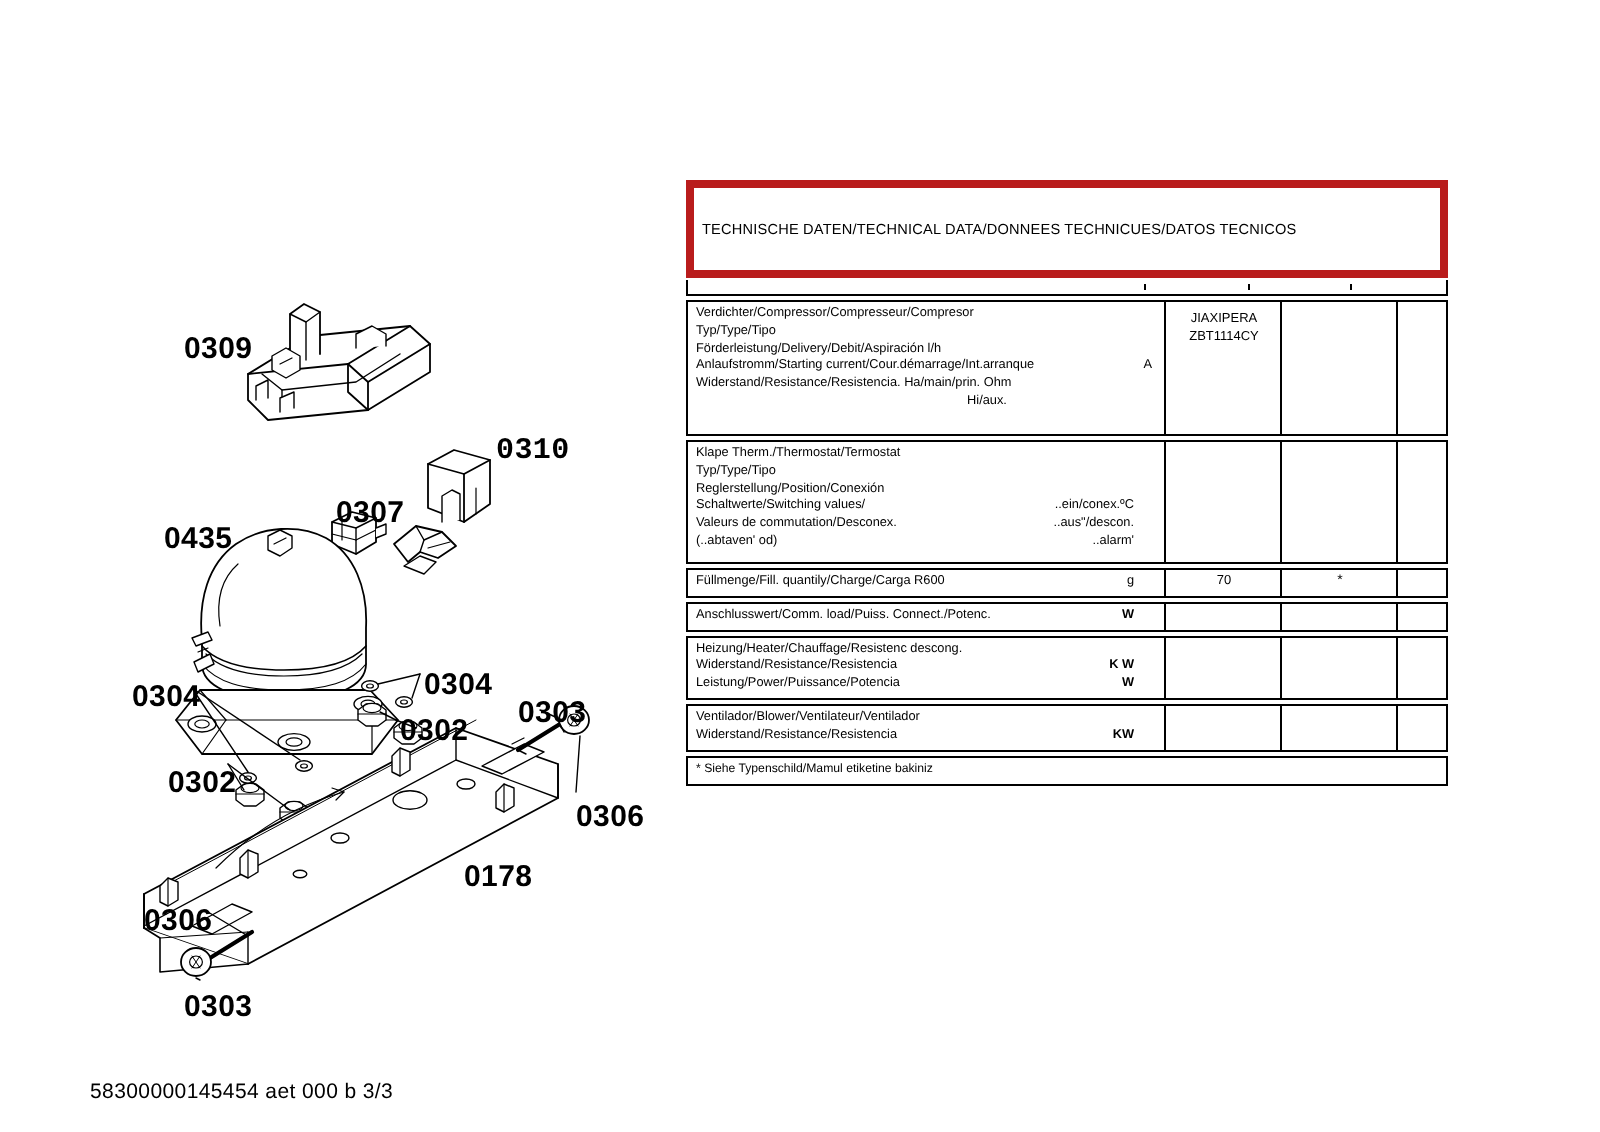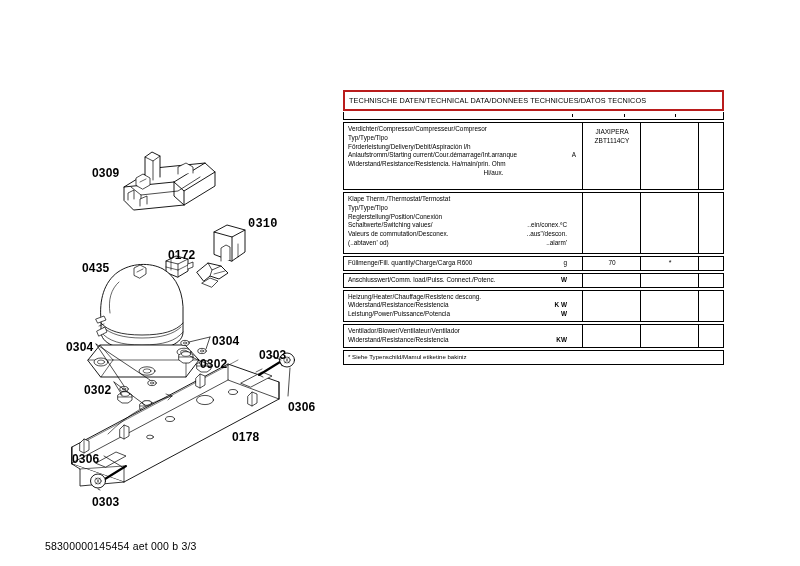--- a/index.html
+++ b/index.html
@@ -36,21 +36,21 @@
 
   .calloutlayer {
     position: absolute;
     left: 0; top: 0;
     width: 340px; height: 520px;
     pointer-events: none;
   }
   .callout {
     position: absolute;
     font-family: "Liberation Sans", sans-serif;
-    font-size: 12px;
+    font-size: 15px;
     font-weight: 700;
     letter-spacing: 0.2px;
     color: #000;
     white-space: nowrap;
     pointer-events: auto;
   }
 
   
   #datatable {
     position: absolute;
@@ -73,22 +73,22 @@
     padding: 2px 3px 2px 4px;
     font-size: 6.4px;
     line-height: 8.8px;
   }
   .cdesc { width: 231px; }
   .cv1   { width: 50px;  border-left: 1px solid #000; text-align: center; }
   .cv2   { width: 50px;  border-left: 1px solid #000; text-align: center; }
   .cv3   { width: 46px;  border-left: 1.6px solid #000; text-align: center; }
 
   .titlebar {
-    border: 2px solid #b91c1c;
-    padding: 4px 4px;
+    border: 4px solid #b91c1c;
+    padding: 16px 4px;
     font-size: 7.3px;
     line-height: 9px;
     letter-spacing: 0.1px;
     margin-bottom: 1px;
   }
   .thinrow {
     border: 1px solid #000;
     border-top: none;
     height: 7px;
     margin-bottom: 2px;
@@ -330,21 +330,21 @@
           <path d="M104 456 L124 468"></path>
 
           <path d="M100 490 L98 489"></path>
         </g>
       </g>
     </svg>
 
     <div class="calloutlayer">
       <div class="callout" style="left:92px;  top:166px;">0309</div>
       <div class="callout" style="left:248px; top:217px;font-family:Liberation Mono, monospace;">0310</div>
-      <div class="callout" style="left:168px; top:248px;">0172</div>
+      <div class="callout" style="left:168px; top:248px;">0307</div>
       <div class="callout" style="left:82px;  top:261px;">0435</div>
       <div class="callout" style="left:66px;  top:340px;">0304</div>
       <div class="callout" style="left:212px; top:334px;">0304</div>
       <div class="callout" style="left:200px; top:357px;">0302</div>
       <div class="callout" style="left:259px; top:348px;">0303</div>
       <div class="callout" style="left:84px;  top:383px;">0302</div>
       <div class="callout" style="left:288px; top:400px;">0306</div>
       <div class="callout" style="left:232px; top:430px;">0178</div>
       <div class="callout" style="left:72px;  top:452px;">0306</div>
       <div class="callout" style="left:92px;  top:495px;">0303</div>

